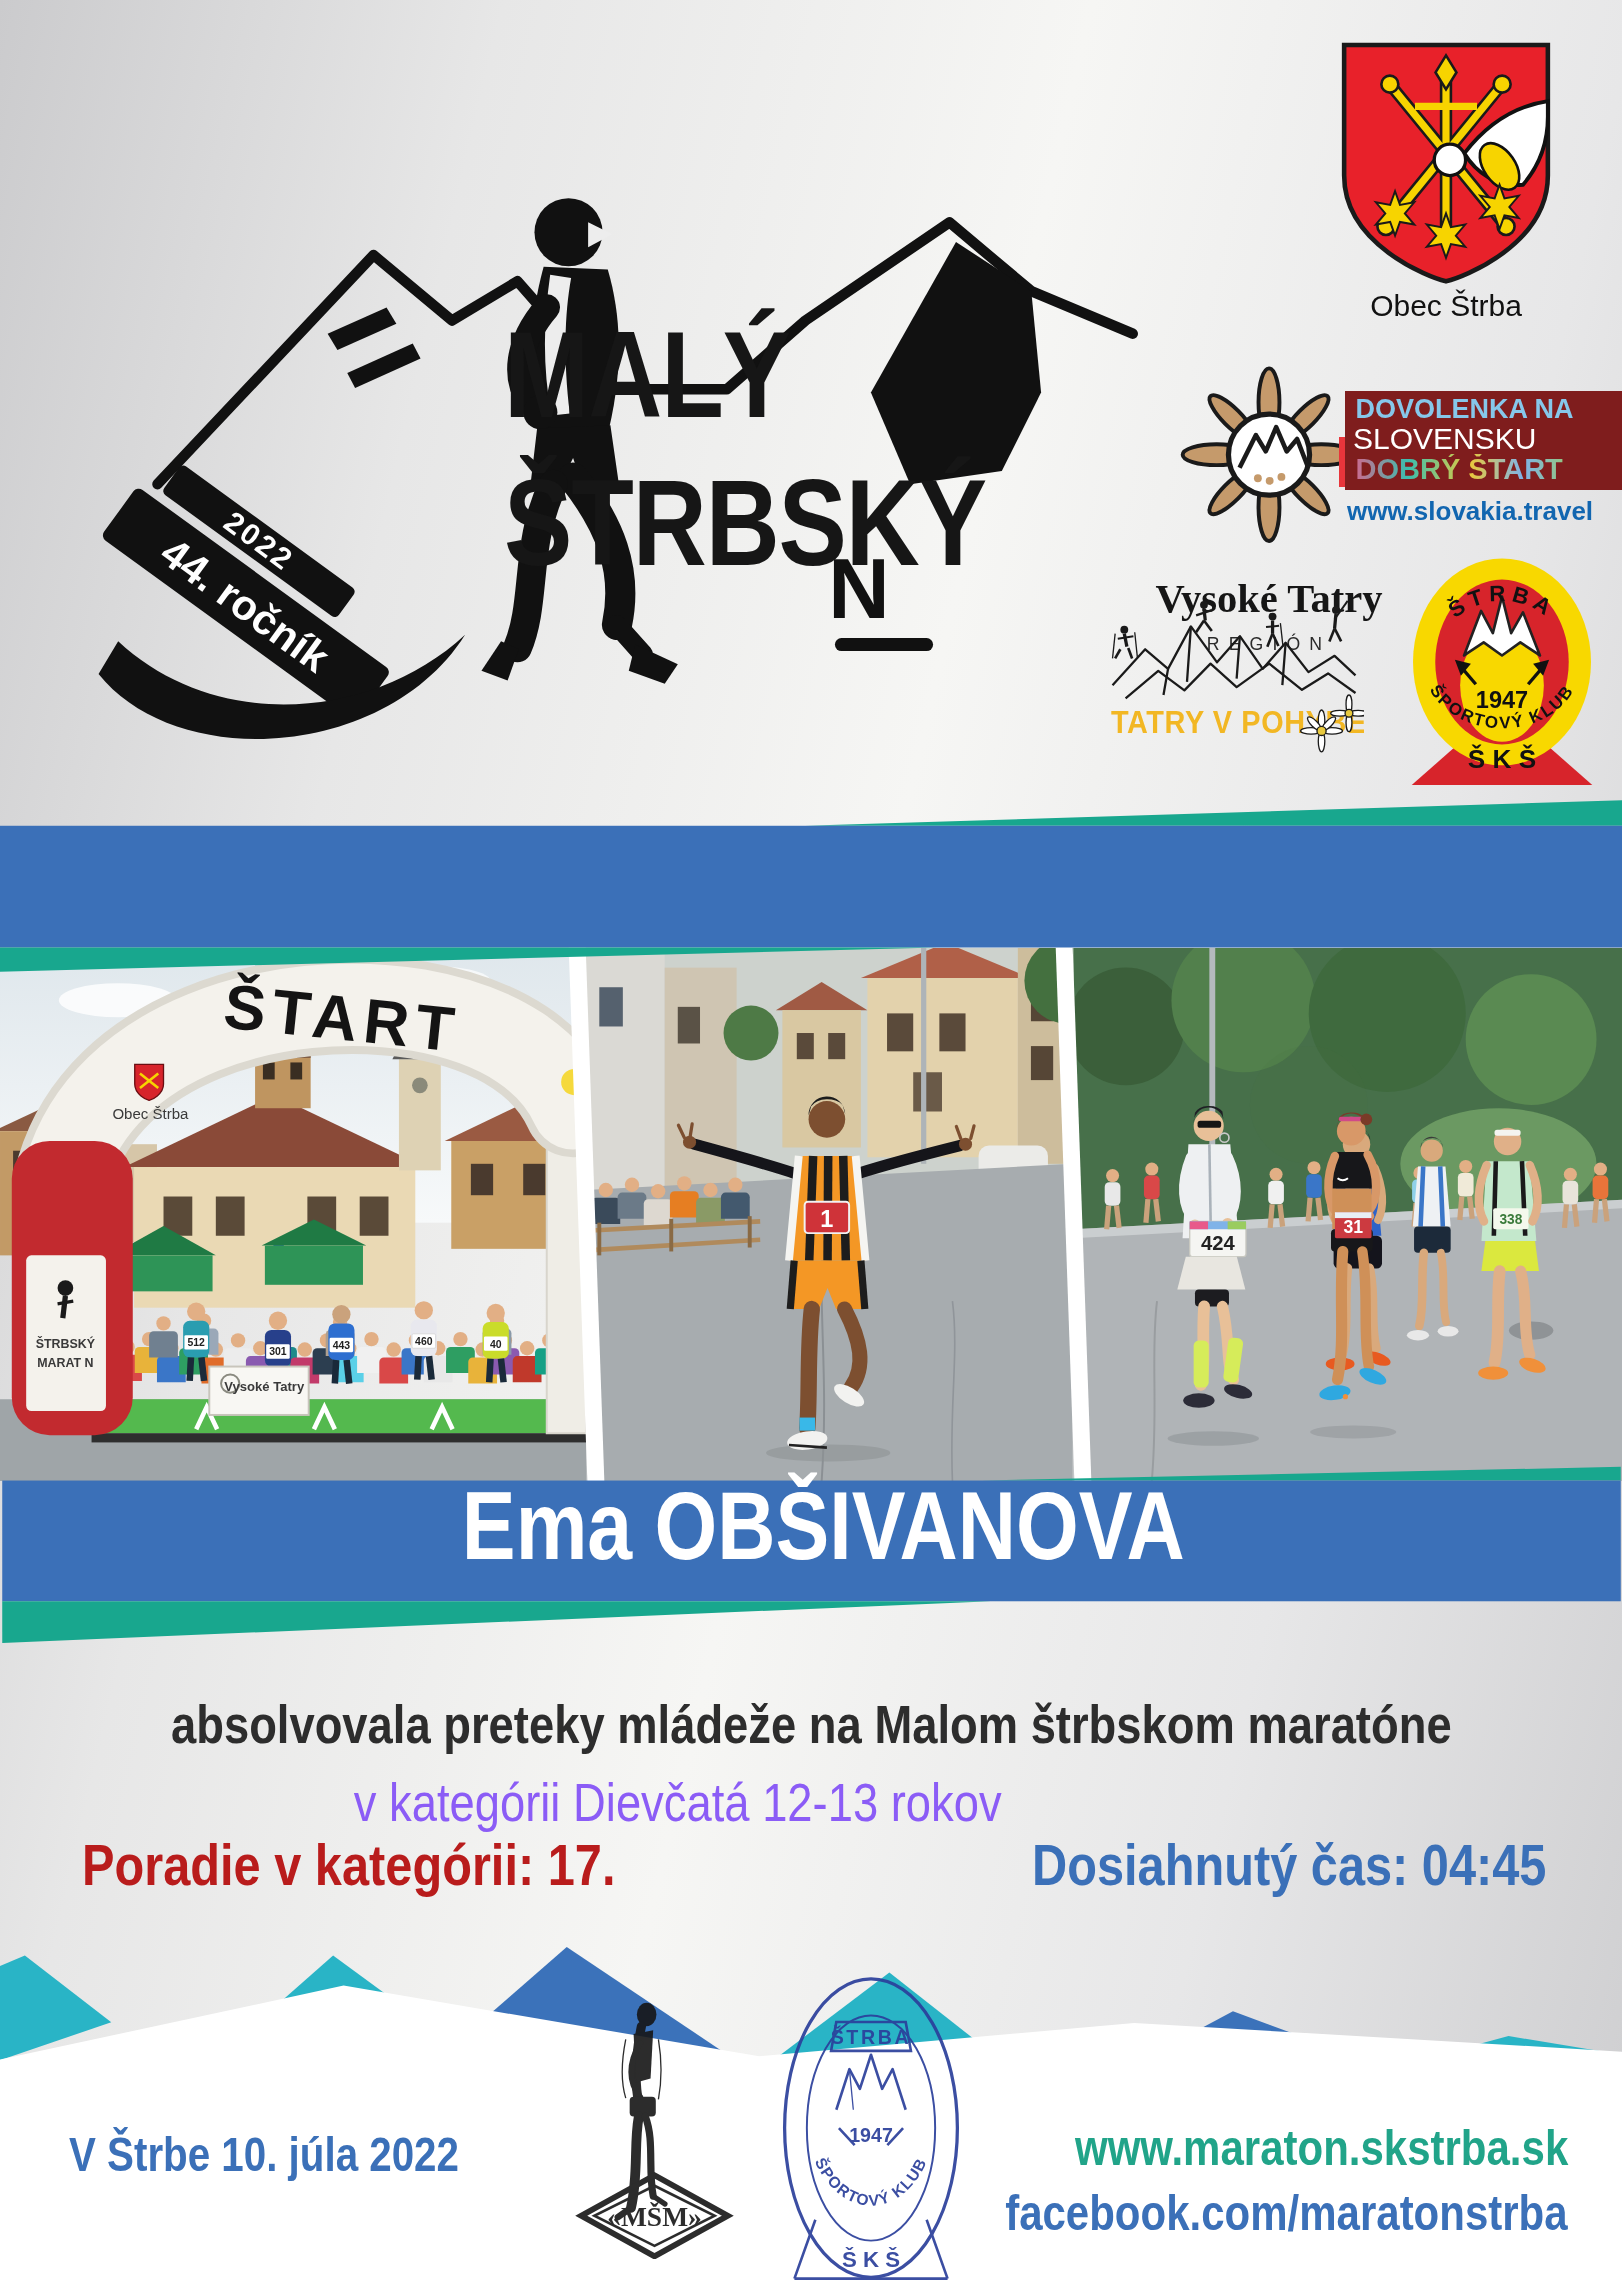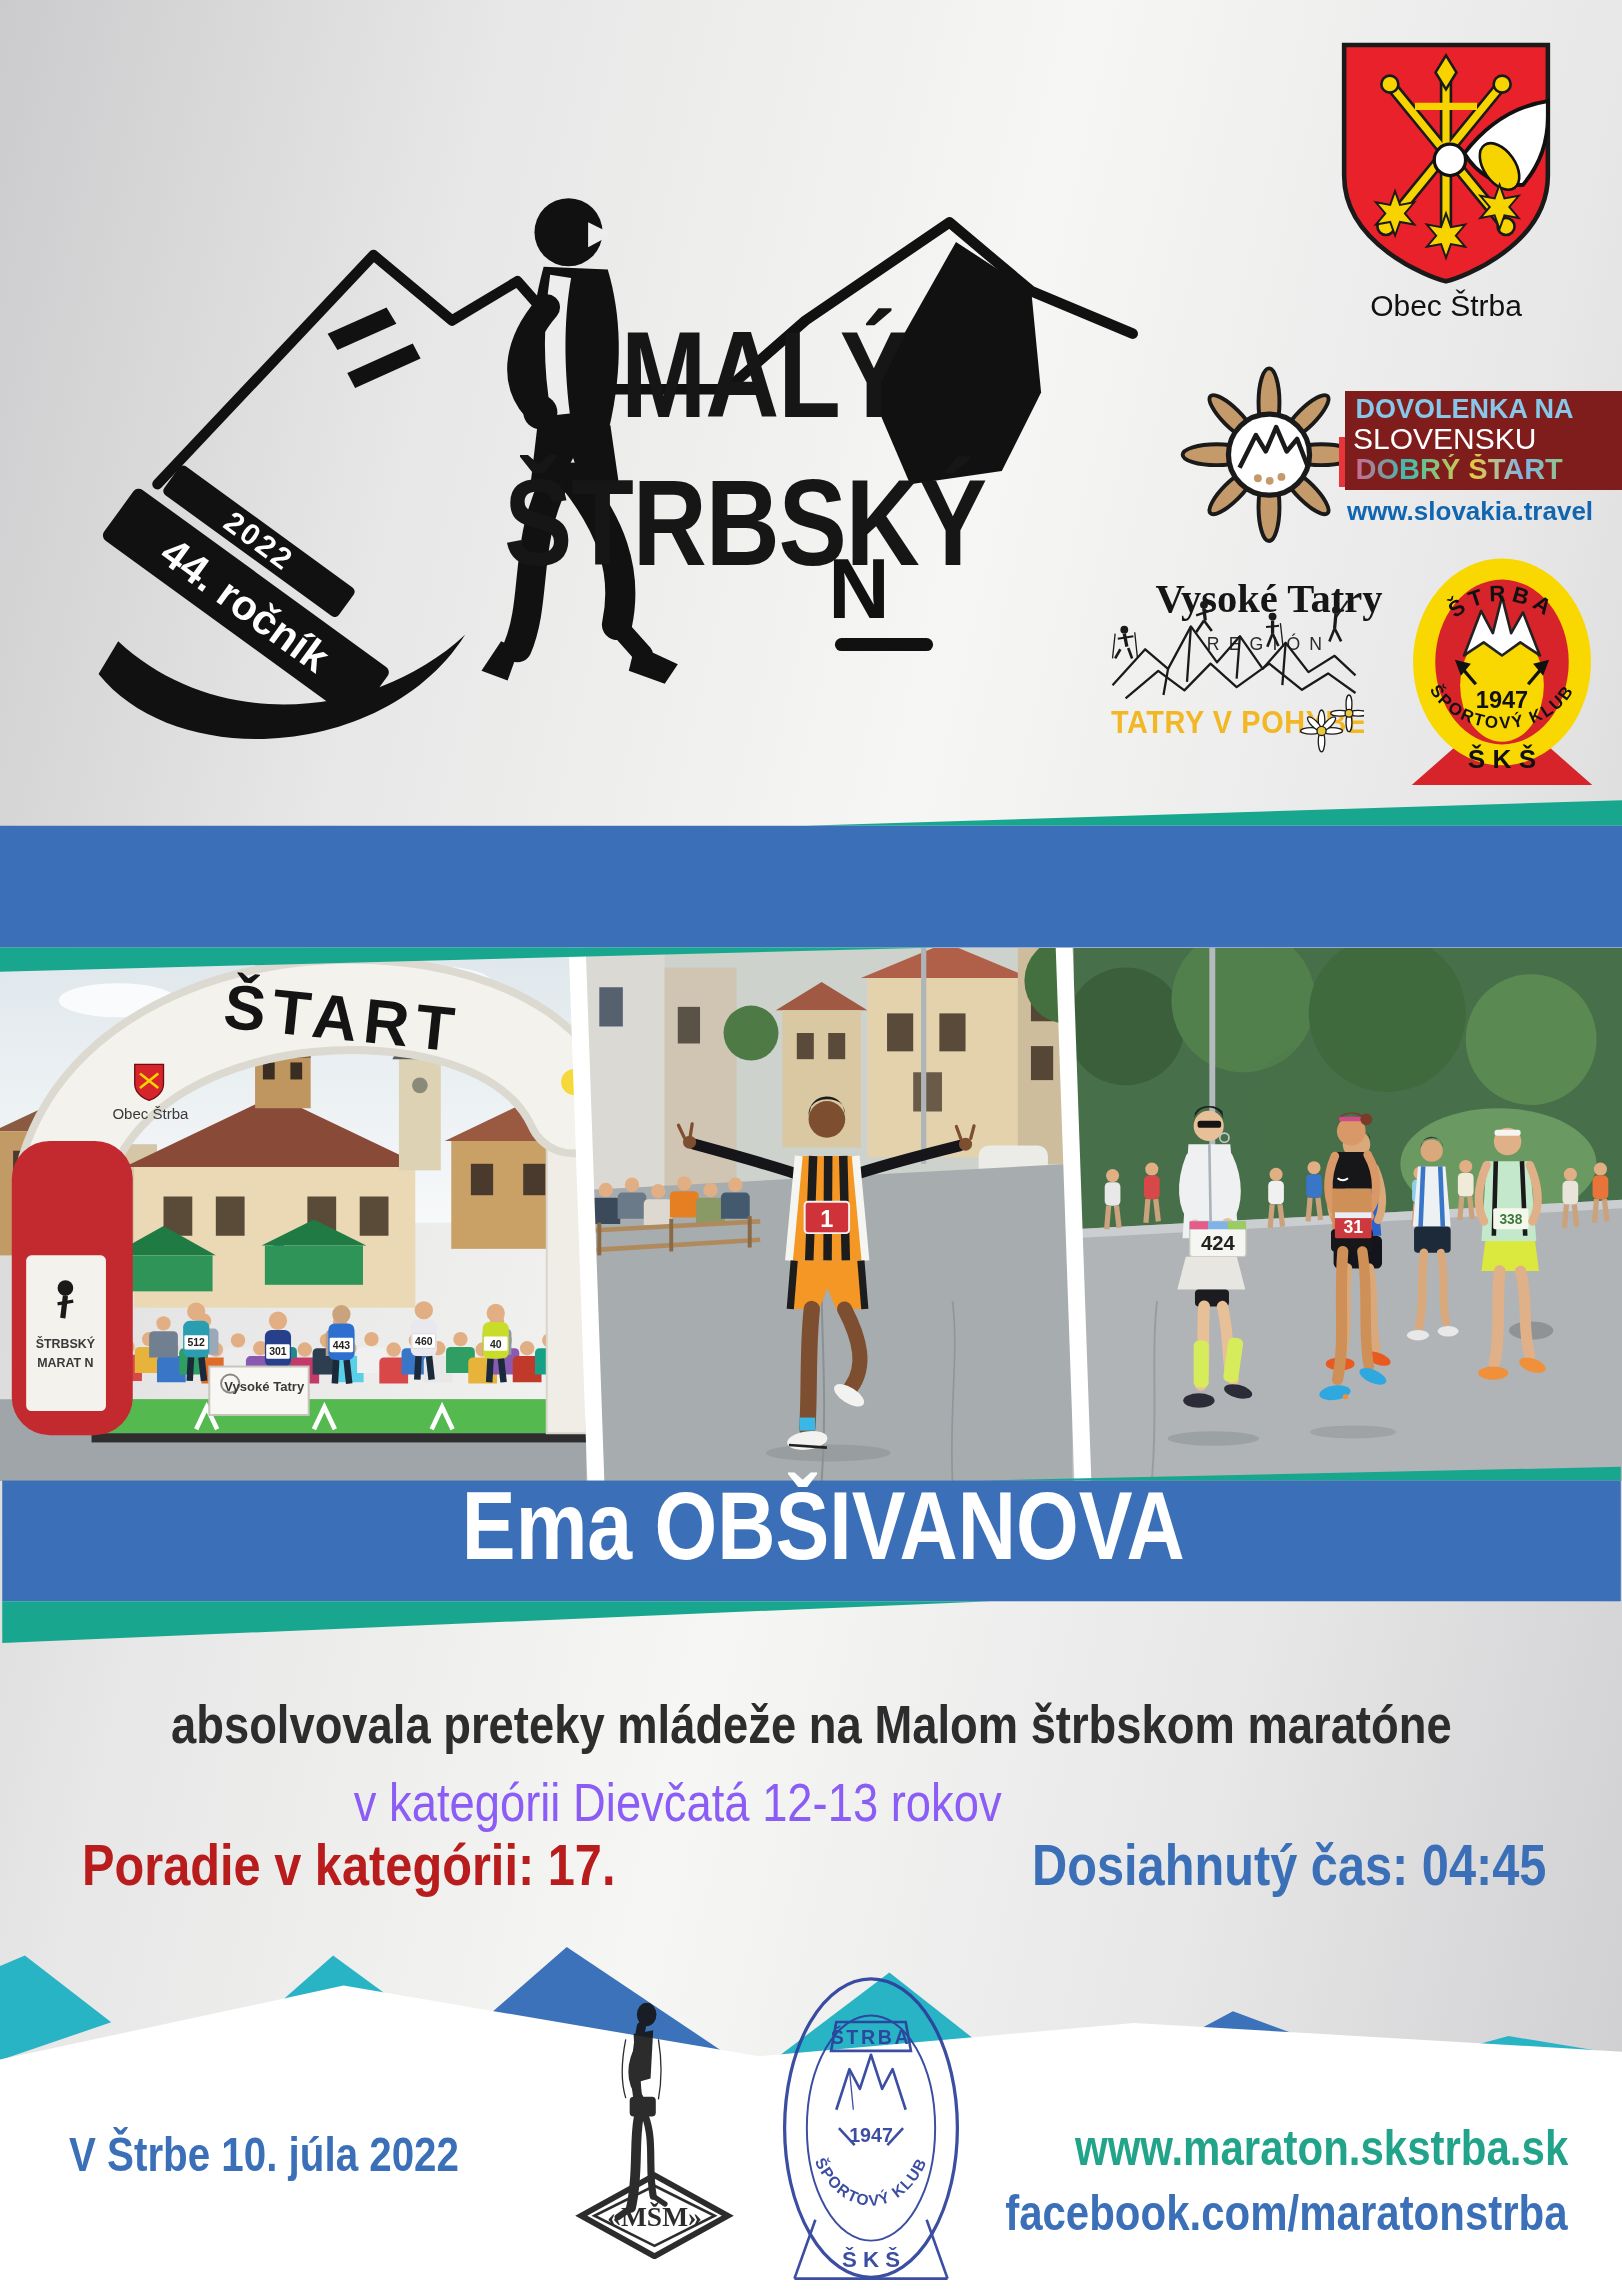--- a/index.html
+++ b/index.html
@@ -6,21 +6,21 @@
   .page{position:relative;width:1623px;height:2295px;overflow:hidden;background:#fff;
         font-family:"Liberation Sans","DejaVu Sans",sans-serif;}
   .abs{position:absolute;}
   #top-bg{left:0;top:0;width:1623px;height:2076px;
     background:linear-gradient(103deg,#cbcbcd 0%,#e7e7e7 24%,#f6f6f4 52%,#e7e7e8 78%,#d0d0d2 100%);}
   #footer-bg{left:0;top:2072px;width:1623px;height:224px;background:#ffffff;}
   .cx{display:inline-block;transform:scaleX(.84);transform-origin:center;}
   .cxl{display:inline-block;transform:scaleX(.84);transform-origin:left center;}
   .cxr{display:inline-block;transform:scaleX(.84);transform-origin:right center;}
   #title{left:504px;top:301px;color:#161616;}
-  #title .tl{font-size:122px;font-weight:700;line-height:148px;letter-spacing:-1.3px;white-space:nowrap;text-align:center;}
+  #title .tl{font-size:122px;font-weight:700;line-height:148px;letter-spacing:-1.3px;white-space:nowrap;}
   #crest-label{left:1335px;top:289px;width:222px;text-align:center;font-size:30px;color:#111;}
   #bandA-text,#bandB-text{left:0;width:1623px;display:flex;align-items:center;justify-content:center;color:#fff;white-space:nowrap;}
   #bandA-text{top:826px;height:122px;font-size:97px;}
   #bandB-text{top:1481px;height:89px;font-size:96px;margin-left:12px;}
   .bold{font-weight:700;} .reg{font-weight:400;}
   #dovolenka{left:1345px;top:391px;width:286px;height:99px;background:#7f1d1d;padding-top:3.9px;box-sizing:border-box;}
   #dovolenka .dl{text-align:left;padding-left:10.5px;line-height:1.04;white-space:nowrap;}
   #dovolenka .d1{color:#86c7ea;font-size:27px;font-weight:700;}
   #dovolenka .d2{color:#ffffff;font-size:30px;font-weight:400;padding-left:8px;}
   #dovolenka .d3{font-size:29px;font-weight:700;

